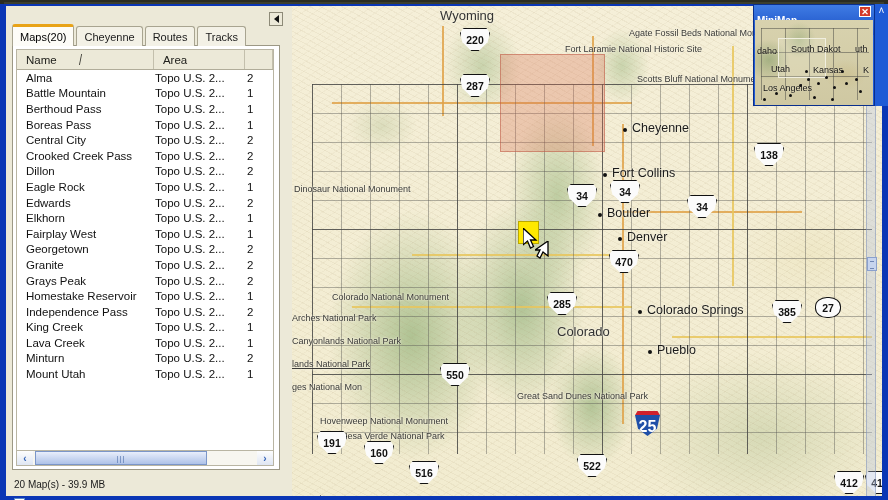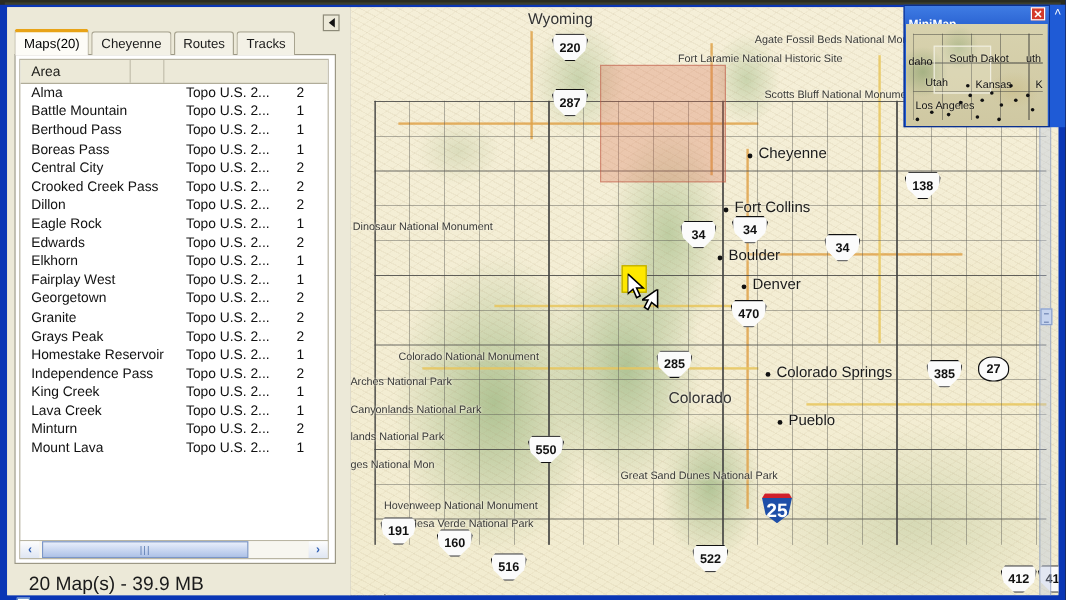--- a/index.html
+++ b/index.html
@@ -177,22 +177,22 @@
     width: 172px; height: 14px;
     background: linear-gradient(#e8eefb, #aec2e8);
     border: 1px solid #7b96c9;
     display: flex; align-items: center; justify-content: center;
     cursor: pointer;
   }
   .sb-grip { font-size: 8px; color: #5878b0; letter-spacing: 1px; }
 
   
   .status-text {
-    position: absolute; left: 18px; top: 473px;
-    font-size: 16px; color: #1a1a1a; text-align: right;
+    position: absolute; left: 8px; top: 473px;
+    font-size: 10px; color: #1a1a1a; text-align: right;
   }
   .bottom-check {
     position: absolute; left: 8px; top: 492px;
     display: flex; align-items: center; gap: 5px;
   }
   .cbox {
     width: 11px; height: 11px;
     background: #fff;
     border: 1px solid #5a88c8;
     display: inline-block;
@@ -471,20 +471,24 @@
       </div>
       <div class="tab">
         <span>Tracks</span>
       </div>
     </div>
 
     <div class="list-wrap">
       <div class="list-inner">
 
         <div class="list-header">
+          <div class="hcell name">
+            <span>Name</span>
+            <span class="sort-asc">/</span>
+          </div>
           <div class="hcell area">
             <span>Area</span>
           </div>
           <div class="hcell size"></div>
         </div>
 
         <div class="rows" id="maps-rows">
             <div class="row">
               <div class="c-name">Alma</div>
               <div class="c-area">Topo U.S. 2...</div>
@@ -574,21 +578,21 @@
               <div class="c-name">Lava Creek</div>
               <div class="c-area">Topo U.S. 2...</div>
               <div class="c-size">1</div>
             </div>
             <div class="row">
               <div class="c-name">Minturn</div>
               <div class="c-area">Topo U.S. 2...</div>
               <div class="c-size">2</div>
             </div>
             <div class="row">
-              <div class="c-name">Mount Lava</div>
+              <div class="c-name">Mount Utah</div>
               <div class="c-area">Topo U.S. 2...</div>
               <div class="c-size">1</div>
             </div>
           </div>
       </div>
 
       <div class="hscroll">
         <div class="sb-arrow">‹</div>
         <div class="sb-track">
           <div class="sb-thumb">
@@ -635,21 +639,21 @@
     </svg>
 
     <div id="map-overlays">
         <div class="mlabel park" style="left: 337px; top: 22px;">Agate Fossil Beds National Mon</div>
         <div class="mlabel park" style="left: 273px; top: 38px;">Fort Laramie National Historic Site</div>
         <div class="mlabel park" style="left: 345px; top: 68px;">Scotts Bluff National Monument</div>
         <div class="mlabel park" style="left: 2px; top: 178px;">Dinosaur National Monument</div>
         <div class="mlabel park" style="left: 40px; top: 286px;">Colorado National Monument</div>
         <div class="mlabel park" style="left: 0px; top: 307px;">Arches National Park</div>
         <div class="mlabel park" style="left: 0px; top: 330px;">Canyonlands National Park</div>
-        <div class="mlabel park" style="left: 0px; top: 353px;">lands National Park</div>
+        <div class="mlabel park" style="left: 0px; top: 353px; text-decoration: underline;">lands National Park</div>
         <div class="mlabel park" style="left: 0px; top: 376px;">ges National Mon</div>
         <div class="mlabel park" style="left: 28px; top: 410px;">Hovenweep National Monument</div>
         <div class="mlabel park" style="left: 48px; top: 425px;">Mesa Verde National Park</div>
         <div class="mlabel park" style="left: 225px; top: 385px;">Great Sand Dunes National Park</div>
         <div class="mlabel park" style="left: 0px; top: 470px; margin-top: 17px;">nument</div>
         <div class="mlabel state" style="left: 148px; top: 2px;">Wyoming</div>
         <div class="mlabel state" style="left: 265px; top: 318px;">Colorado</div>
         <div class="mlabel city" style="left: 340px; top: 115px;">Cheyenne</div>
         <div class="city-dot" style="left: 331px; top: 122px;"></div>
         <div class="mlabel city" style="left: 320px; top: 160px;">Fort Collins</div>

